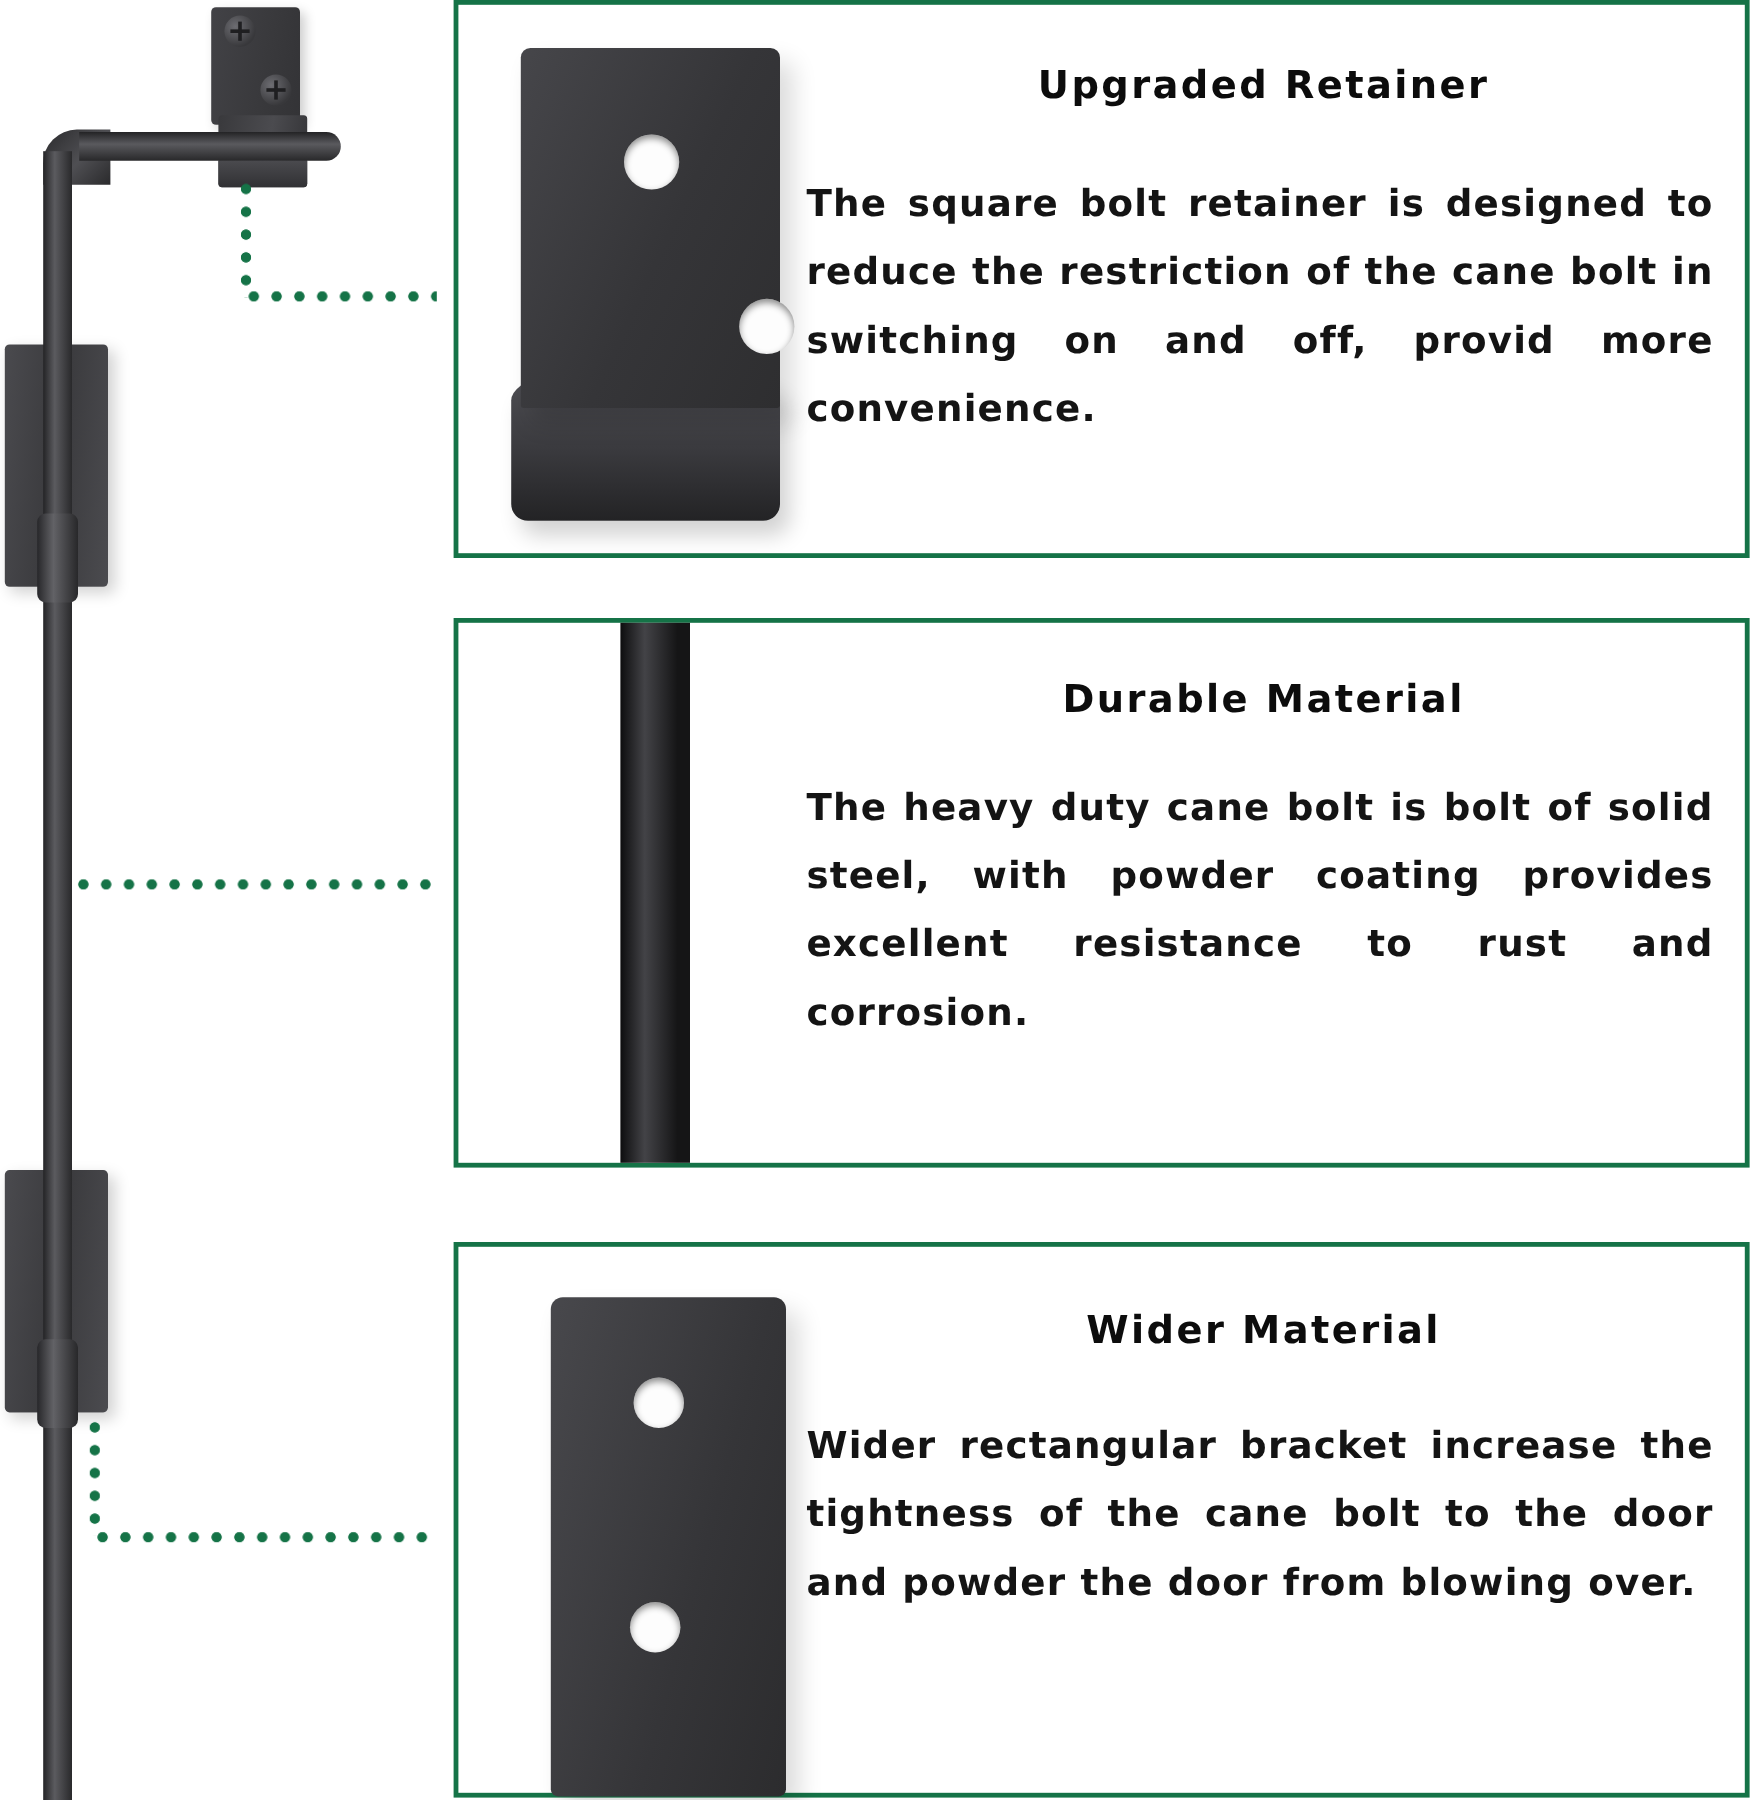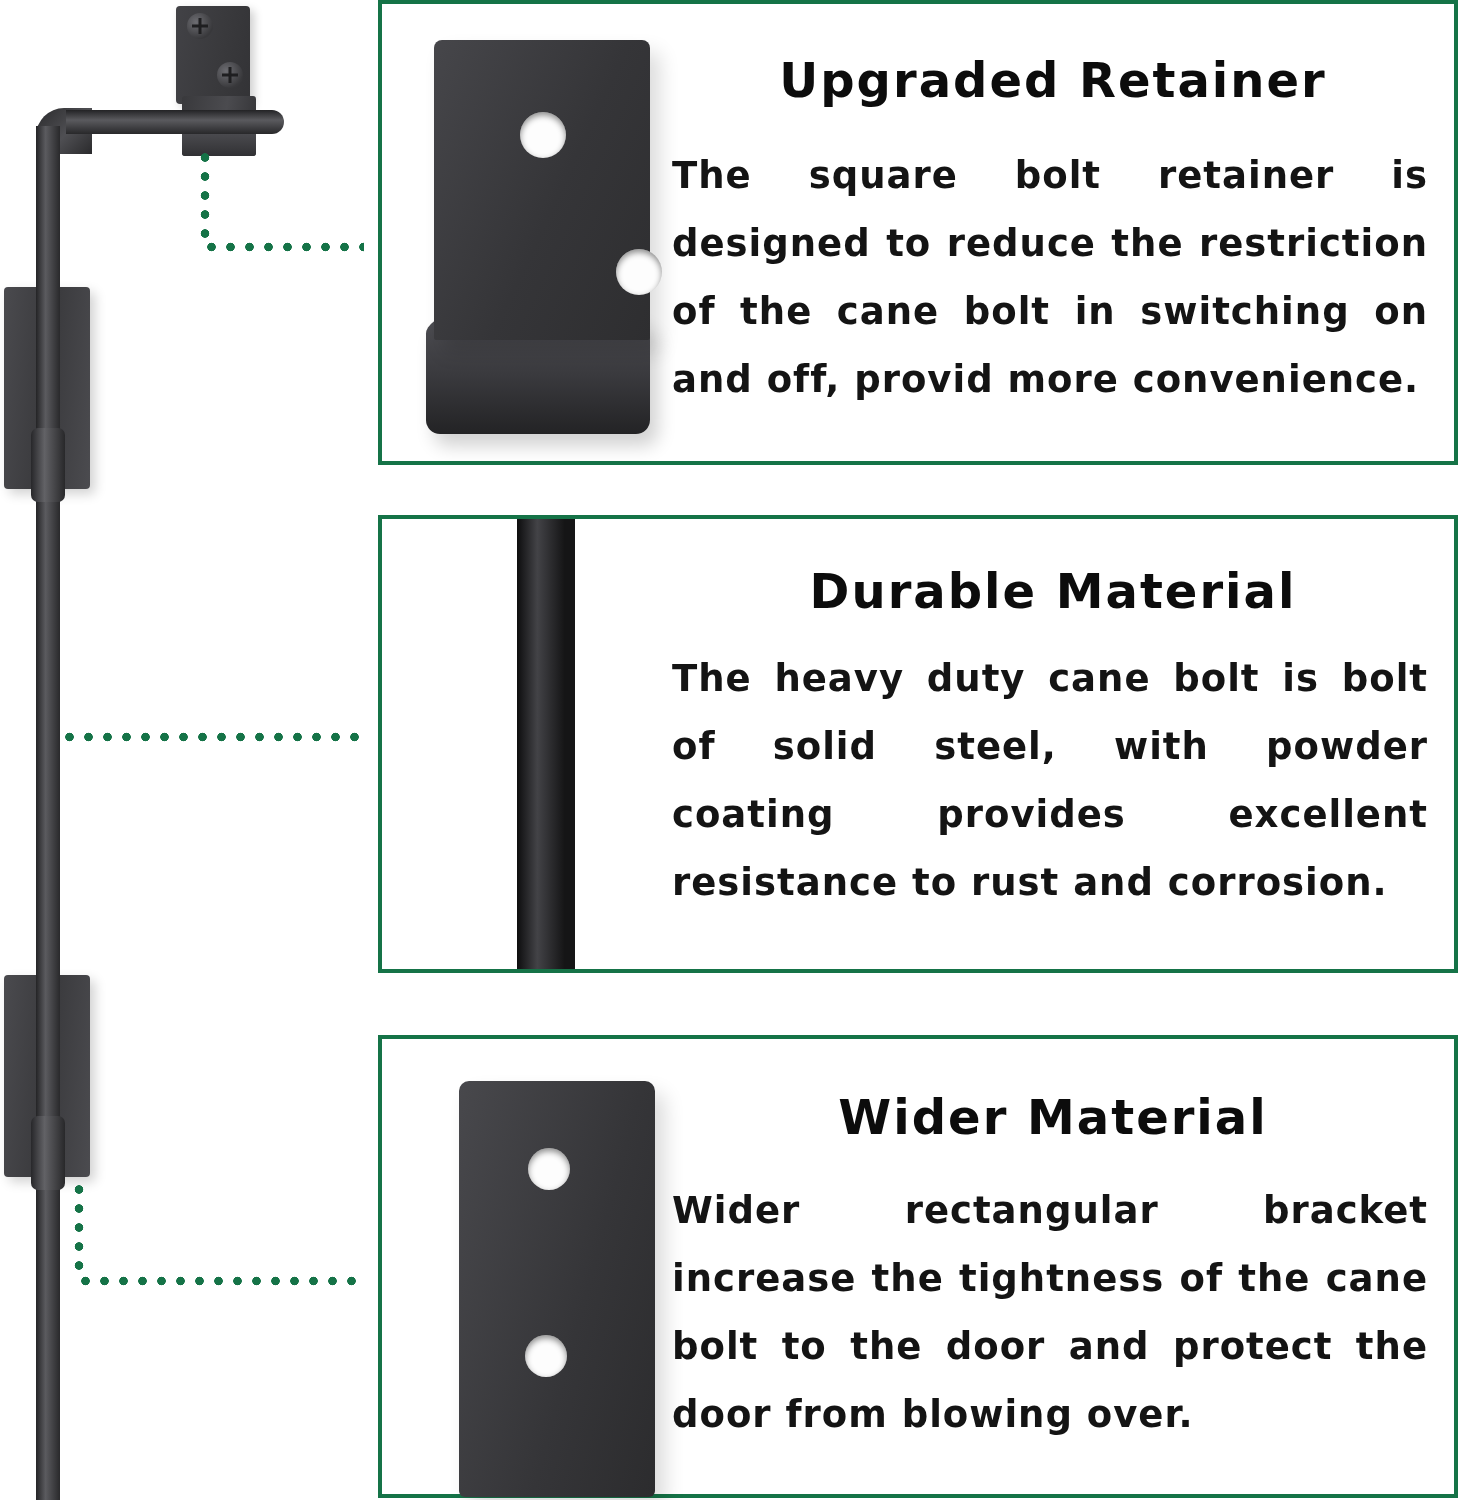--- a/index.html
+++ b/index.html
@@ -10,25 +10,25 @@
   
   .fbox{
     position:absolute;left:378px;width:1080px;box-sizing:border-box;
     border:4px solid #157347;background:#fff;
   }
   .fbox-1{top:0;height:465px;}
   .fbox-2{top:515px;height:458px;}
   .fbox-3{top:1035px;height:463px;}
   .heading{
     position:absolute;left:290px;right:20px;text-align:center;
-    font-size:48px;font-weight:bold;color:#0c0c0c;letter-spacing:2px;white-space:nowrap;
+    font-size:32px;font-weight:bold;color:#0c0c0c;letter-spacing:2px;white-space:nowrap;
   }
   .body-text{
     position:absolute;left:290px;right:26px;text-align:justify;
-    font-size:37px;font-weight:bold;color:#141414;line-height:1.84;letter-spacing:1px;
+    font-size:31px;font-weight:bold;color:#141414;line-height:1.84;letter-spacing:1px;
   }
   .fbox-1 .heading{top:48px;}
   .fbox-1 .body-text{top:138px;}
   .fbox-2 .heading{top:44px;}
   .fbox-2 .body-text{top:126px;}
   .fbox-3 .heading{top:50px;}
   .fbox-3 .body-text{top:138px;}
 
   
   .retainer-plate{
@@ -169,16 +169,16 @@
     <div class="rod-big"></div>
     <div class="heading">Durable Material</div>
     <div class="body-text">The heavy duty cane bolt is bolt of solid steel, with powder coating provides excellent resistance to rust and corrosion.</div>
   </div>
 
   <div class="fbox fbox-3">
     <div class="bracket-plate"></div>
     <div class="hole b-hole-1"></div>
     <div class="hole b-hole-2"></div>
     <div class="heading">Wider Material</div>
-    <div class="body-text">Wider rectangular bracket increase the tightness of the cane bolt to the door and protect the door from blowing over.</div>
+    <div class="body-text">Wider rectangular bracket increase the tightness of the cane bolt to the door and powder the door from blowing over.</div>
   </div>
 
 </div>
 
 </body></html>

